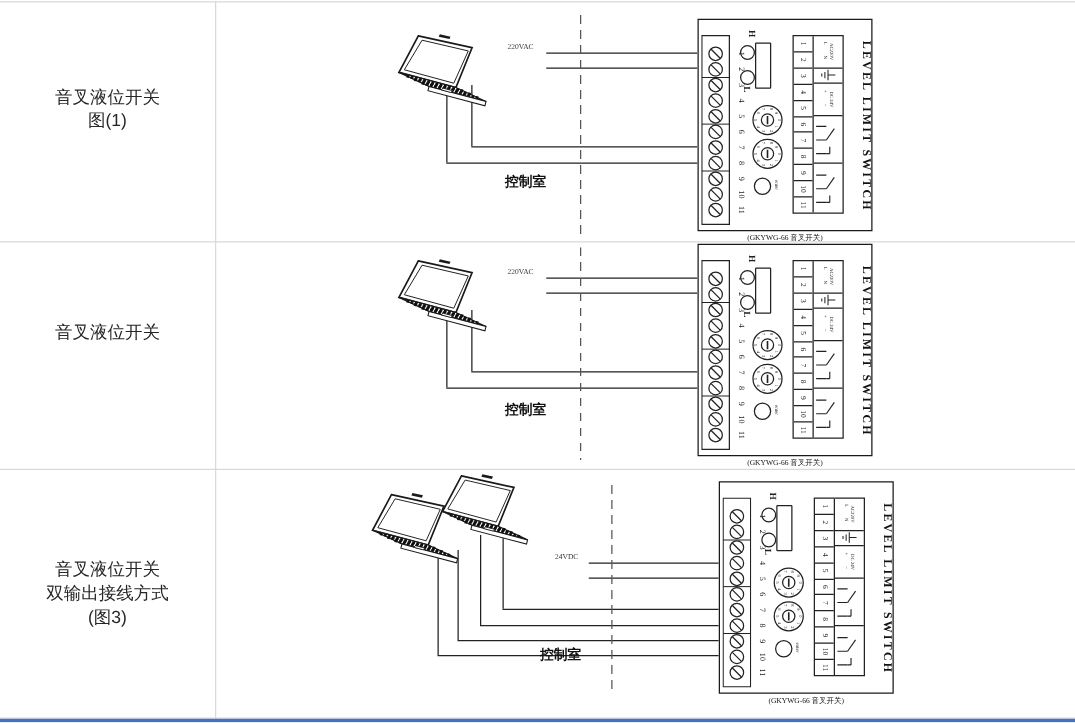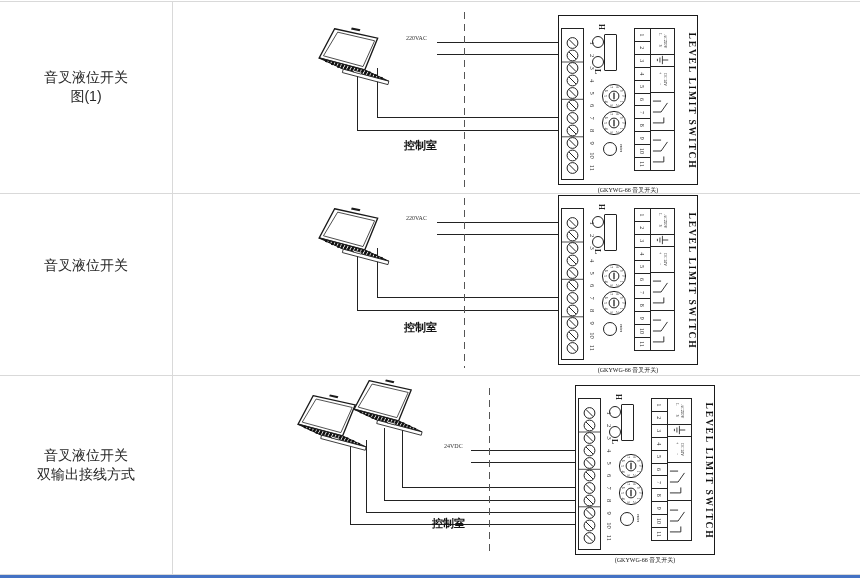--- a/index.html
+++ b/index.html
@@ -380,20 +380,21 @@
             <line x1="136.4" y1="15.1" x2="143.6" y2="7.9" stroke="#222" stroke-width="1"></line>
           </svg>
     </div>
   </div>
   <div class="p-caption">(GKYWG-66 音叉开关)</div>
 </div>
 
   <div class="row-label" style="top:446px;">
     <div>音叉液位开关</div>
     <div>双输出接线方式</div>
+    <div>(图3)</div>
   </div>
   <div class="wire" style="left:471px;top:450px;width:104px;height:1px;"></div>
   <div class="wire" style="left:471px;top:462px;width:104px;height:1px;"></div>
   <div class="wire" style="left:366px;top:440px;width:1px;height:72px;"></div>
   <div class="wire" style="left:366px;top:512px;width:209px;height:1px;"></div>
   <div class="wire" style="left:350px;top:446px;width:1px;height:78px;"></div>
   <div class="wire" style="left:350px;top:524px;width:225px;height:1px;"></div>
   <div class="wire" style="left:402px;top:425px;width:1px;height:62px;"></div>
   <div class="wire" style="left:402px;top:487px;width:173px;height:1px;"></div>
   <div class="wire" style="left:384px;top:428px;width:1px;height:72px;"></div>

